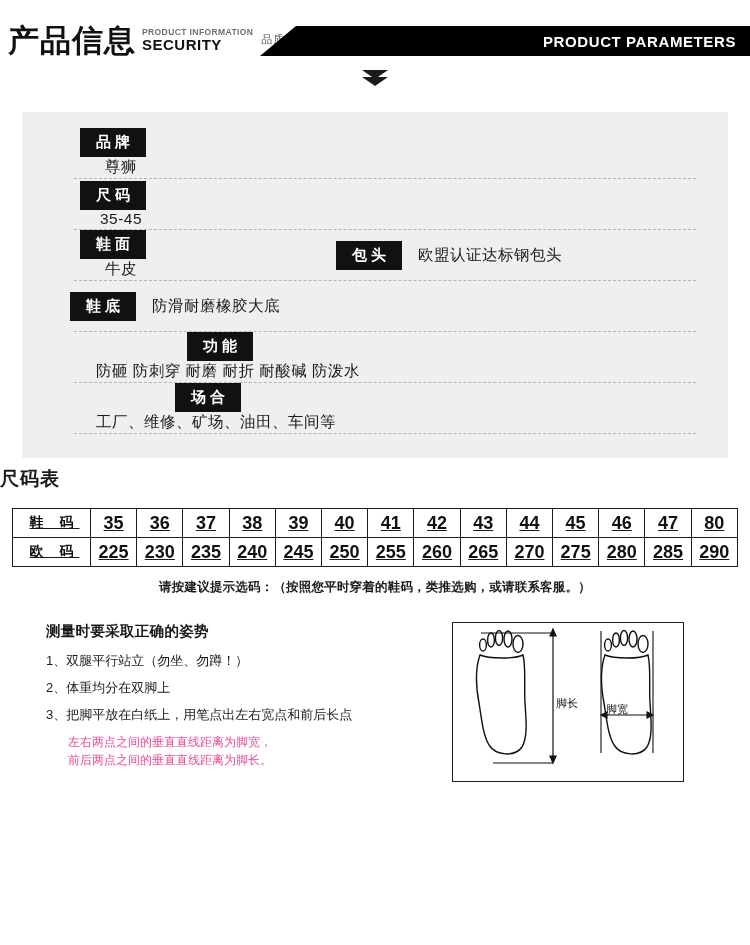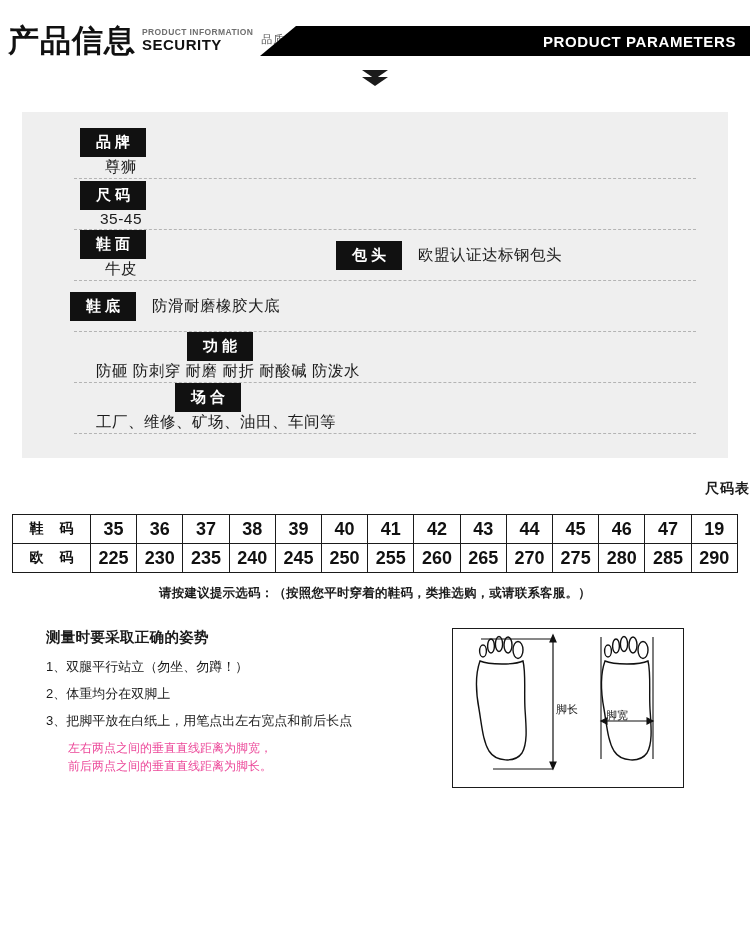--- a/index.html
+++ b/index.html
@@ -129,29 +129,30 @@
     padding-left: 16px;
     letter-spacing: 0.5px;
     white-space: nowrap;
   }
   .col-a { display: flex; align-items: center; flex-direction: column; }
   .col-b { display: flex; align-items: center; }
   .indent-30 { margin-left: 36px; }
 
   
   .size-title {
-    text-align: right;
-    font-size: 14px;
-    font-weight: bold;
-    margin-top: 22px;
+    text-align: left;
+    font-size: 19px;
+    font-weight: bold;
+    margin-top: 8px;
     letter-spacing: 1px;
   }
   .table-wrap {
     margin: 16px 12px 0 12px;
     width: 726px;
+    text-decoration: underline;
   }
   table.size {
     border-collapse: collapse;
     width: 726px;
     table-layout: fixed;
   }
   table.size td {
     border: 1.5px solid #1b1b1b;
     height: 29px;
     text-align: center;
@@ -301,21 +302,21 @@
         <td>38</td>
         <td>39</td>
         <td>40</td>
         <td>41</td>
         <td>42</td>
         <td>43</td>
         <td>44</td>
         <td>45</td>
         <td>46</td>
         <td>47</td>
-        <td>19</td>
+        <td>80</td>
       </tr>
       <tr>
         <td class="rowhead">欧 码</td>
         <td>225</td>
         <td>230</td>
         <td>235</td>
         <td>240</td>
         <td>245</td>
         <td>250</td>
         <td>255</td>

